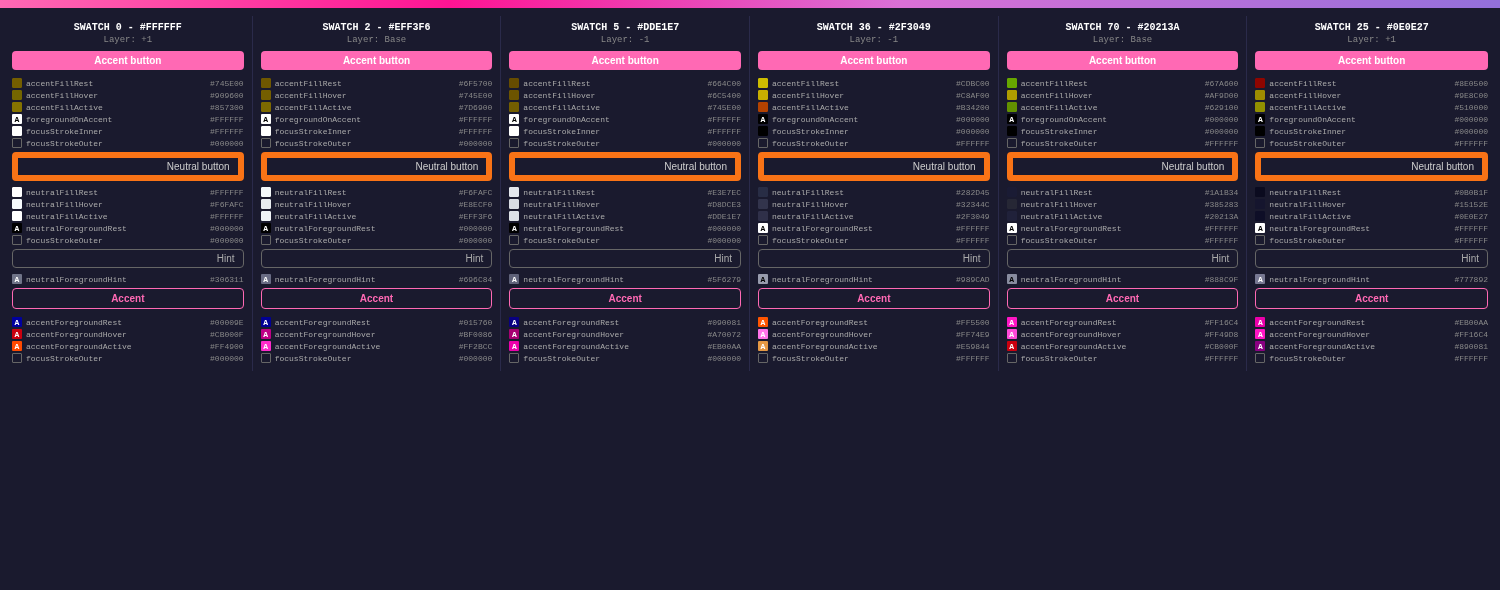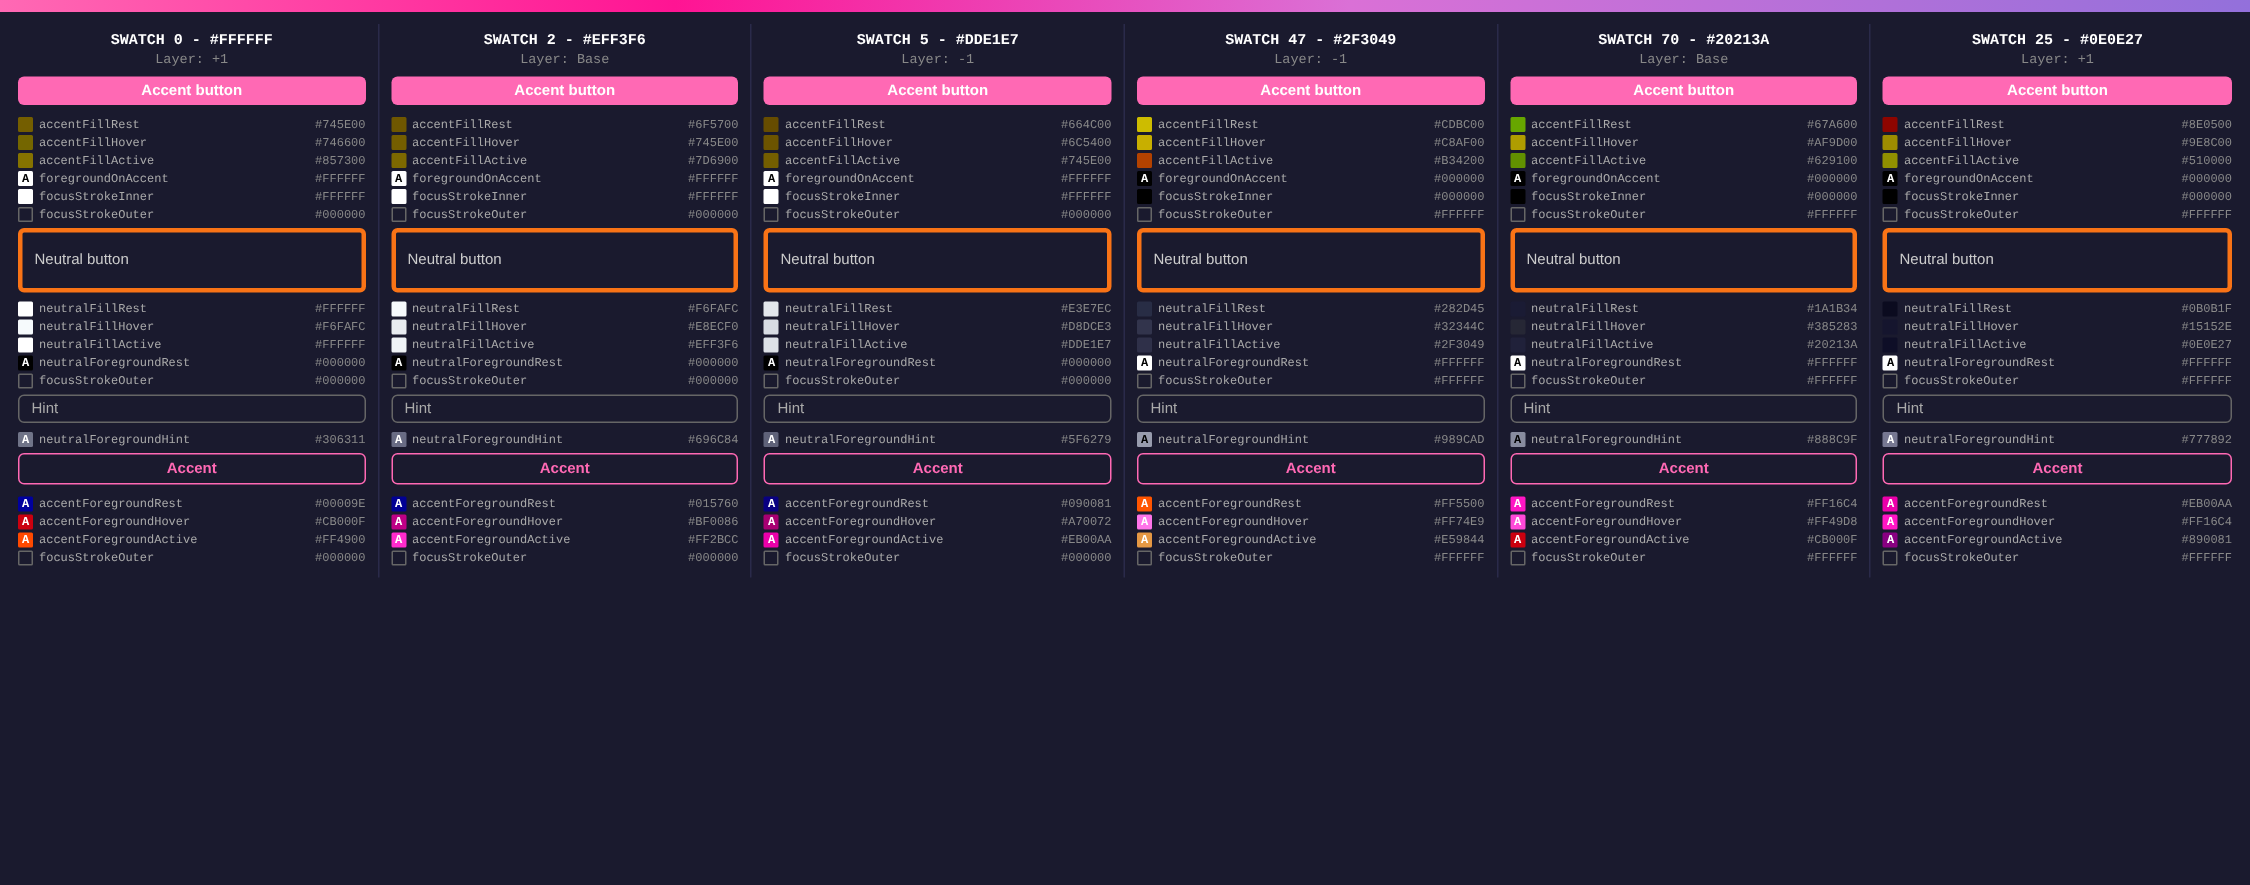--- a/index.html
+++ b/index.html
@@ -94,40 +94,40 @@
       border: 1.5px solid #666;
       flex-shrink: 0;
       border-radius: 1px;
     }
     .section-divider {
       margin: 4px 0 3px;
     }
     .neutral-btn {
       display: block;
       width: 100%;
-      padding: 13px 8px;
+      padding: 3px 8px;
       background: transparent;
-      border: 3px solid #f97316;
+      border: 6px solid #f97316;
       border-radius: 4px;
       font-size: 10px;
       color: #ccc;
-      text-align: left;
+      text-align: right;
       margin-bottom: 6px;
       cursor: pointer;
     }
     .hint-btn {
       display: block;
       width: 100%;
       padding: 3px 8px;
       background: transparent;
       border: 1px solid #666;
       border-radius: 4px;
       font-size: 10px;
       color: #aaa;
-      text-align: left;
+      text-align: right;
       margin-bottom: 6px;
       cursor: pointer;
     }
   </style>
 </head>
 <body>
 
 <div class="top-bar"></div>
 
 <div class="main-grid" id="swatch-grid">
@@ -136,21 +136,21 @@
       <div class="layer-label">Layer: +1</div>
       <button class="accent-btn" style="background: rgb(255, 105, 180); color: rgb(255, 255, 255);">Accent button</button>
       <div class="color-row">
         <div class="color-swatch" style="background: rgb(116, 94, 0); border-color: rgb(116, 94, 0);"></div>
         <span class="color-label">accentFillRest</span>
         <span class="color-value">#745E00</span>
       </div>
       <div class="color-row">
         <div class="color-swatch" style="background: rgb(116, 102, 0); border-color: rgb(116, 102, 0);"></div>
         <span class="color-label">accentFillHover</span>
-        <span class="color-value">#746600</span>
+        <span class="color-value">#909600</span>
       </div>
       <div class="color-row">
         <div class="color-swatch" style="background: rgb(133, 115, 0); border-color: rgb(133, 115, 0);"></div>
         <span class="color-label">accentFillActive</span>
         <span class="color-value">#857300</span>
       </div>
       <div class="color-row">
         <div class="letter-icon" style="background: rgb(255, 255, 255); color: rgb(0, 0, 0);">A</div>
         <span class="color-label">foregroundOnAccent</span>
         <span class="color-value">#FFFFFF</span>
@@ -398,21 +398,21 @@
         <span class="color-label">accentForegroundActive</span>
         <span class="color-value">#EB00AA</span>
       </div>
       <div class="color-row">
         <div class="outline-sq"></div>
         <span class="color-label">focusStrokeOuter</span>
         <span class="color-value">#000000</span>
       </div>
     </div>
     <div class="swatch-column">
-      <div class="swatch-title">SWATCH 47 - #2F3049</div>
+      <div class="swatch-title">SWATCH 36 - #2F3049</div>
       <div class="layer-label">Layer: -1</div>
       <button class="accent-btn" style="background: rgb(255, 105, 180); color: rgb(255, 255, 255);">Accent button</button>
       <div class="color-row">
         <div class="color-swatch" style="background: rgb(205, 188, 0); border-color: rgb(205, 188, 0);"></div>
         <span class="color-label">accentFillRest</span>
         <span class="color-value">#CDBC00</span>
       </div>
       <div class="color-row">
         <div class="color-swatch" style="background: rgb(200, 175, 0); border-color: rgb(200, 175, 0);"></div>
         <span class="color-label">accentFillHover</span>

